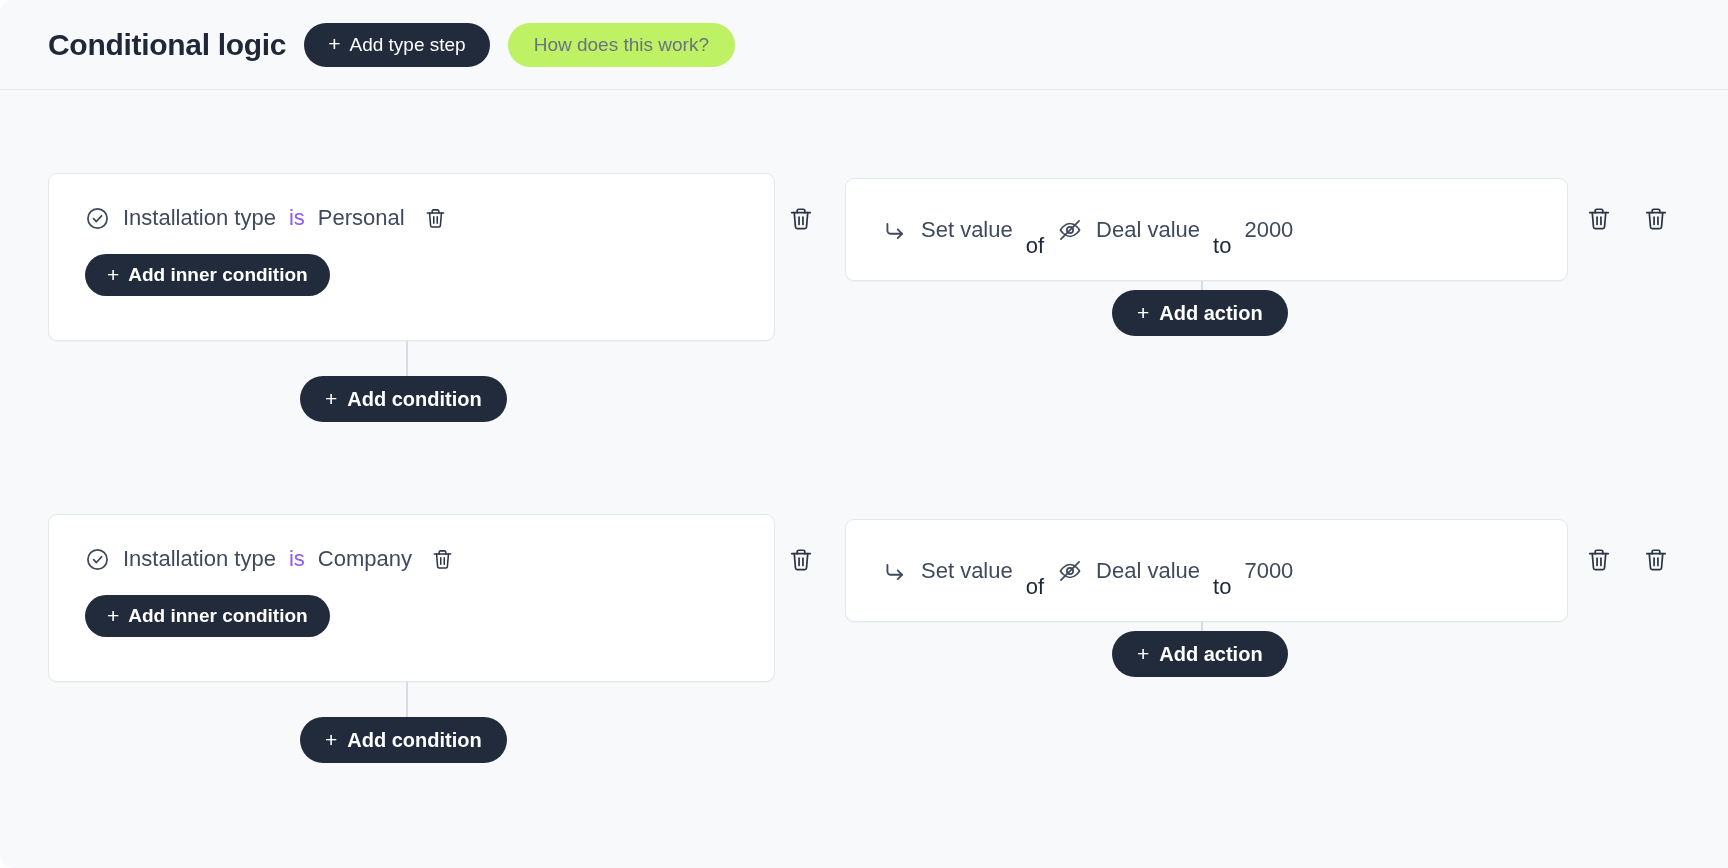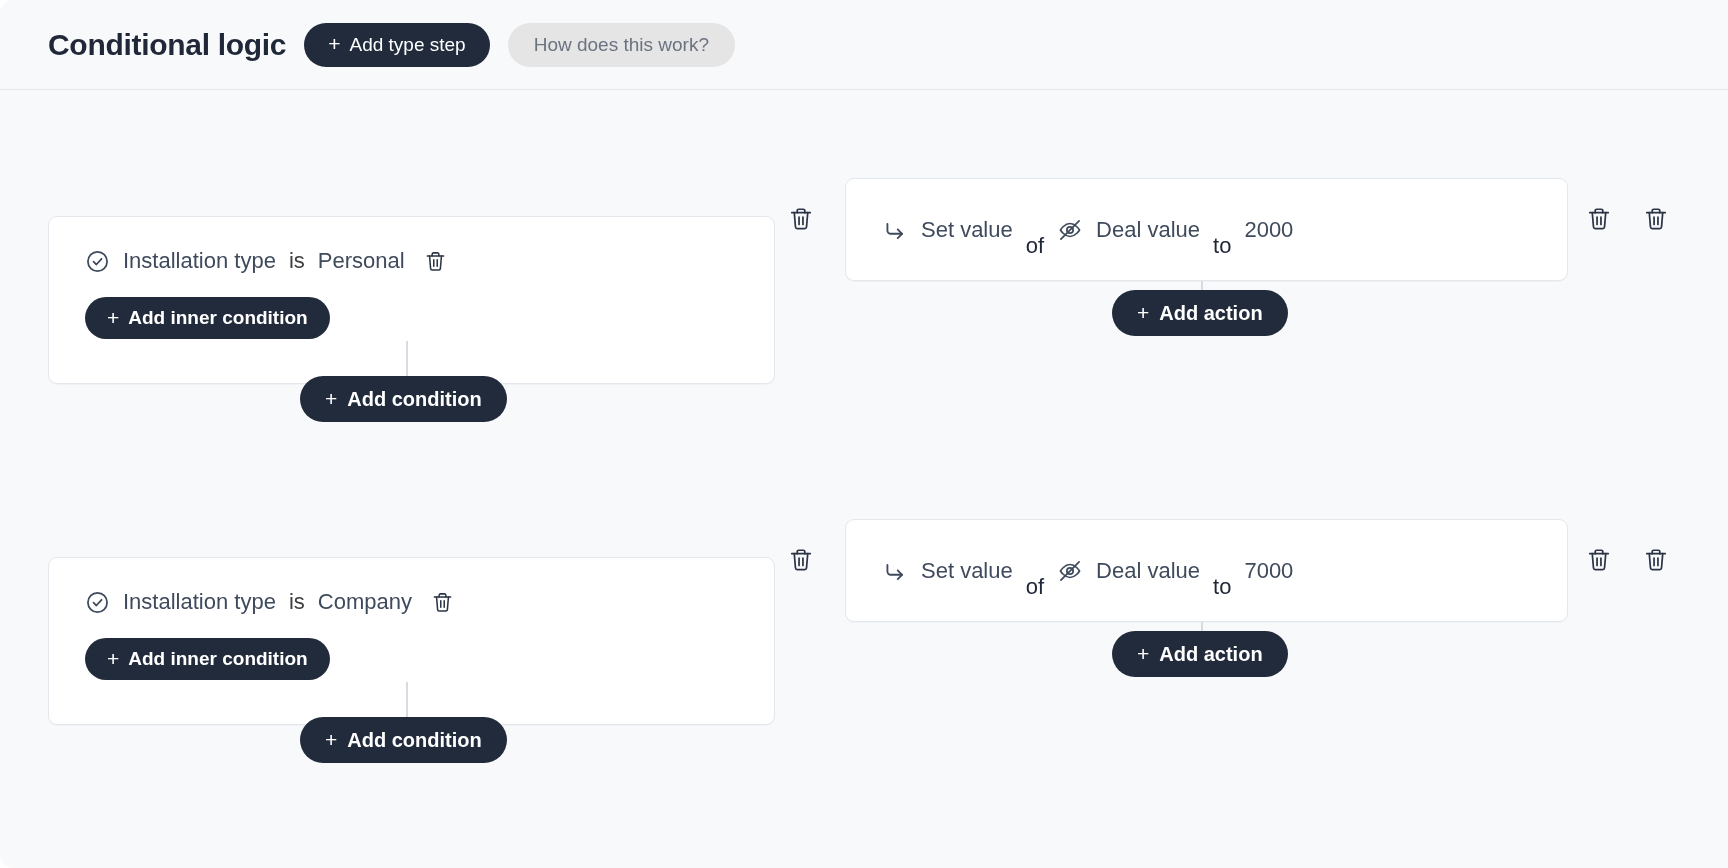--- a/index.html
+++ b/index.html
@@ -50,21 +50,21 @@
     justify-content: center;
     cursor: pointer;
   }
 
   .pill-dark {
     background: #222b3c;
     color: #ffffff;
   }
 
   .pill-ghost {
-    background: #e5e5e5;
+    background: #bef264;
     color: #6b7280;
   }
 
   .btn-add-logic {
     height: 44px;
     padding: 0 24px;
     font-size: 19px;
     gap: 9px;
   }
 
@@ -100,36 +100,35 @@
     border-radius: 9px;
     box-shadow: 0 1px 1px rgba(16,24,40,0.03);
   }
 
   .cond-card {
     left: 48px;
     top: 0;
     width: 727px;
     height: 168px;
     padding: 30px 0 16px 36px;
-    margin-top: 43px;
   }
 
   .cond-line {
     display: flex;
     align-items: center;
     gap: 13px;
     height: 28px;
   }
 
   .cond-text {
     font-size: 22px;
     color: #3f4a5c;
     white-space: nowrap;
   }
-  .cond-text.op { color: #404040; }
+  .cond-text.op { color: #8b5cf6; }
   .cond-text.val { color: #3f4a5c; }
 
   .btn-inner {
     margin-top: 22px;
     height: 42px;
     padding: 0 22px;
     font-size: 19px;
     gap: 9px;
     font-weight: bold;
   }

